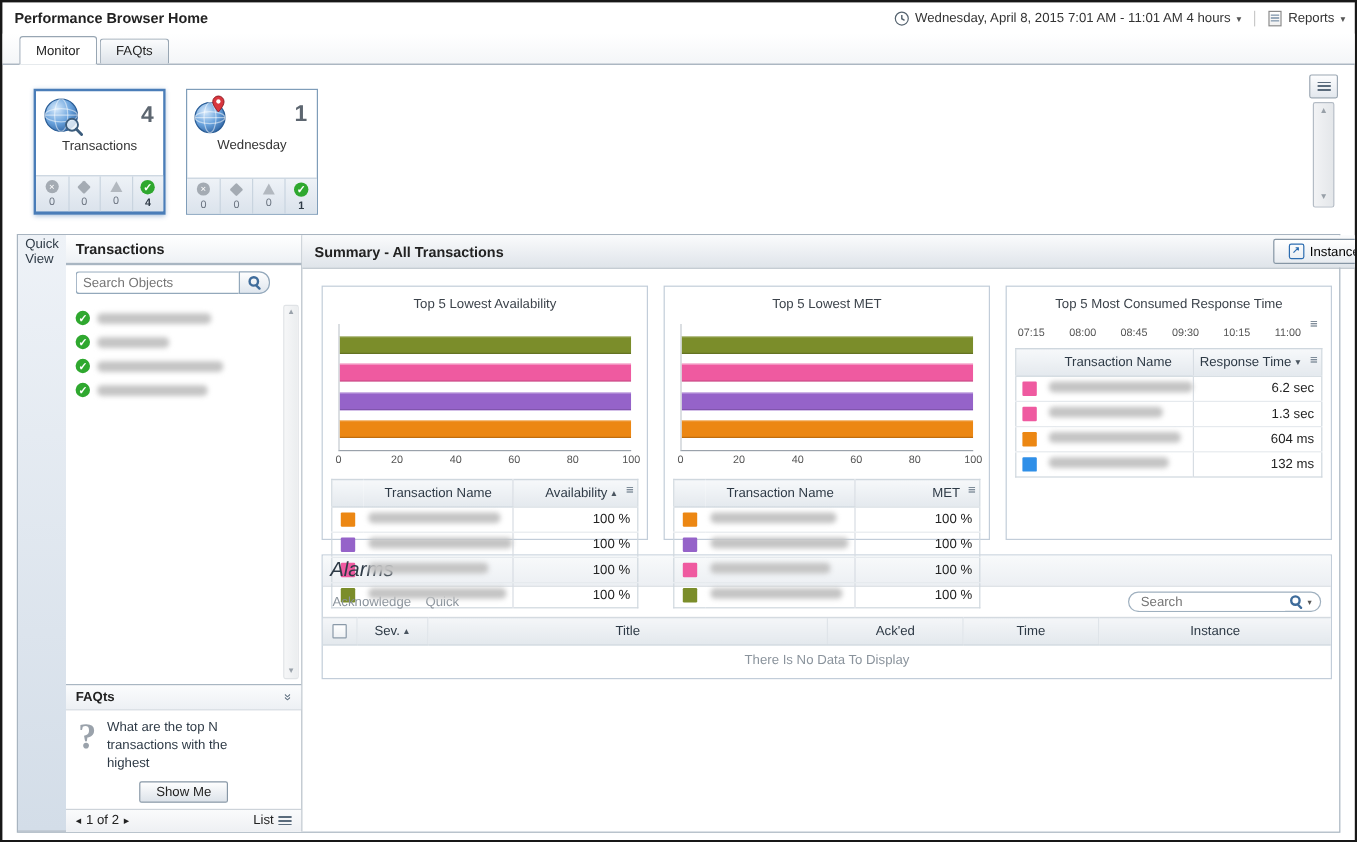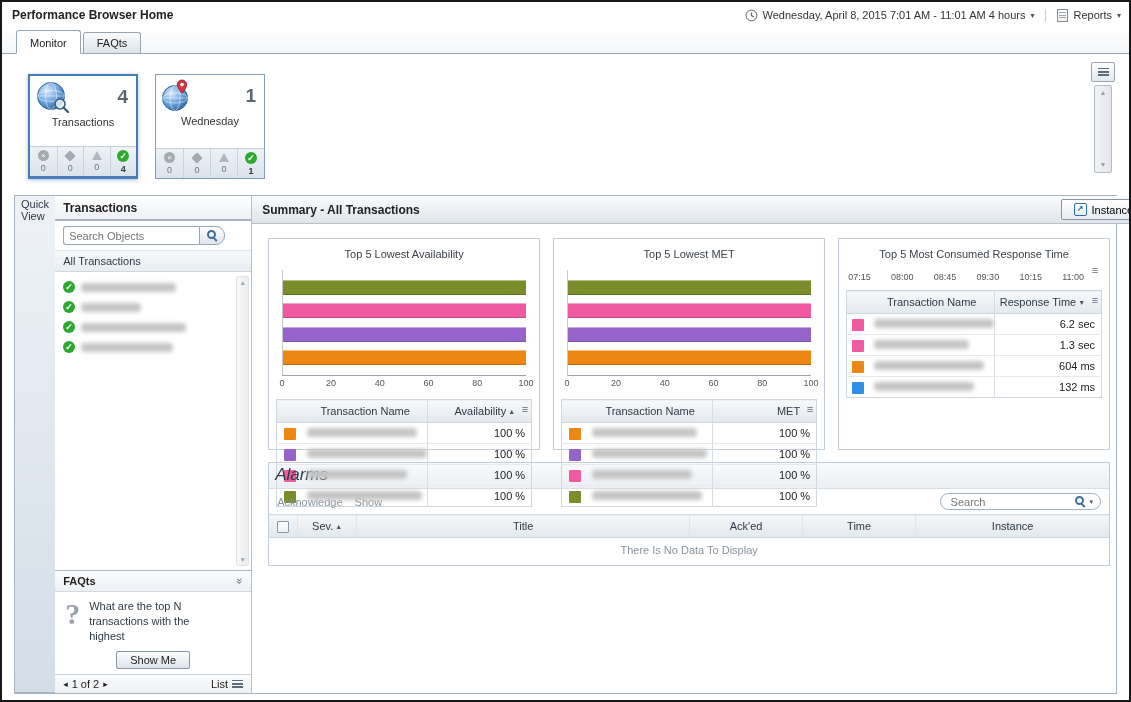--- a/index.html
+++ b/index.html
@@ -292,21 +292,20 @@
     <div class="qv-content">
 
       <div class="sidebar">
         <div class="side-title">Transactions</div>
         <div class="search-row">
           <input class="search-input" placeholder="Search Objects" style="">
           <span class="search-btn">
               <span class="mag"></span>
             </span>
         </div>
-        <div class="list-header">All Transactions</div>
         <div class="tx-list">
           <div class="tx-item">
             <span class="ico-normal" style="background: rgb(47, 168, 47);">✓</span>
             <span class="blur b95"></span>
           </div>
           <div class="tx-item">
             <span class="ico-normal" style="background: rgb(47, 168, 47);">✓</span>
             <span class="blur b60"></span>
           </div>
           <div class="tx-item">
@@ -512,21 +511,21 @@
                   </tr>
                 </tbody>
               </table>
             </div>
           </div>
 
           <div class="alarms">
             <div class="alarms-title">Alarms</div>
             <div class="alarms-toolbar">
               <span class="tool-link">Acknowledge</span>
-              <span class="tool-link">Show</span>
+              <span class="tool-link">Quick</span>
               <div class="search-pill">
                 <input placeholder="Search" style="">
                 <span class="mag"></span>
                 <span class="caret sm">▾</span>
               </div>
             </div>
             <table class="atable">
               <thead>
                 <tr>
                   <th class="cbc"><span class="cb"></span></th>

